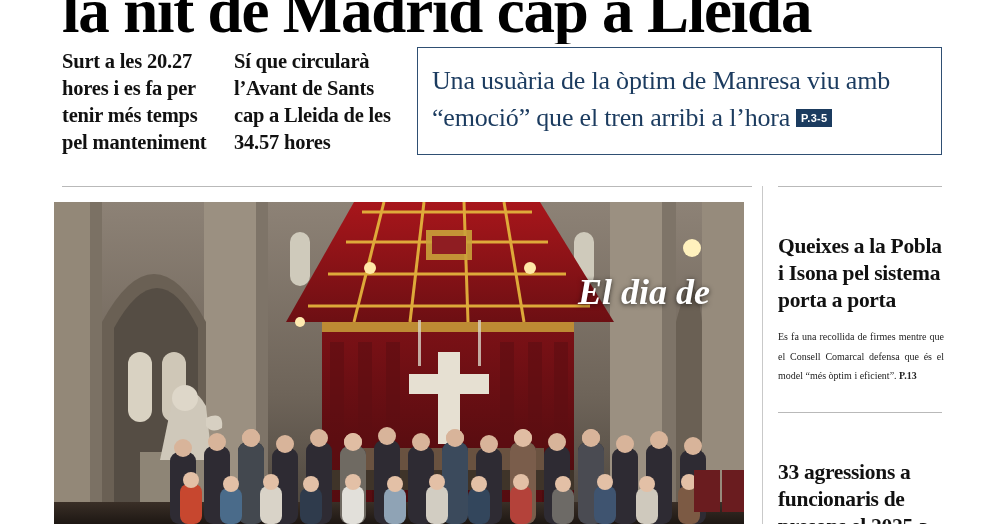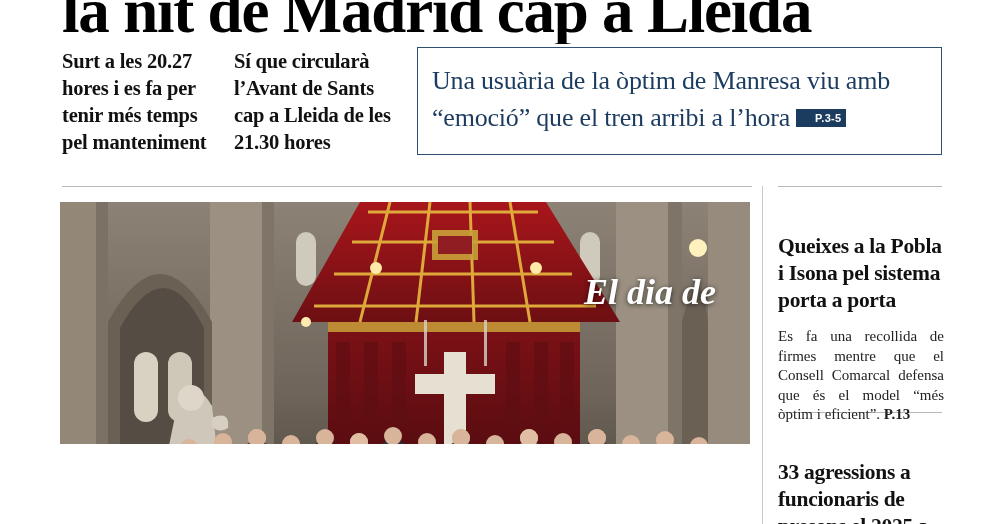--- a/index.html
+++ b/index.html
@@ -79,21 +79,21 @@
     letter-spacing: -0.2px;
   }
   .page-tag {
     display: inline-block;
     background: #1b3b5f;
     color: #ffffff;
     font-family: "Liberation Sans", sans-serif;
     font-size: 11px;
     font-weight: bold;
     line-height: 14px;
-    padding: 2px 5px 2px 19px;
+    padding: 2px 5px 2px 5px;
     vertical-align: 4px;
     margin-left: 6px;
     letter-spacing: 0.3px;
   }
 
   
   .rule {
     position: absolute;
     background: #b9b9b9;
     height: 1px;
@@ -118,24 +118,24 @@
     background: #c9c9c9;
     width: 1px;
     left: 762px;
     top: 186px;
     height: 338px;
   }
 
   
   .photo {
     position: absolute;
-    left: 60px;
+    left: 54px;
     top: 202px;
     width: 690px;
-    height: 242px;
+    height: 322px;
     overflow: hidden;
     background: #2b2119;
   }
   .photo svg { display: block; }
   .photo-caption {
     position: absolute;
     right: 34px;
     top: 68px;
     width: 240px;
     text-align: right;
@@ -160,21 +160,21 @@
     font-weight: bold;
     font-size: 21.5px;
     line-height: 27px;
     color: #111111;
     letter-spacing: -0.3px;
     margin-top: 35px;
   }
   .rail-body {
     margin-top: 13px;
     font-family: "Liberation Serif", serif;
-    font-size: 15px;
+    font-size: 10px;
     line-height: 19.5px;
     color: #222222;
     text-align: justify;
   }
   .rail-ref {
     font-weight: bold;
     white-space: nowrap;
   }
   .rail2 {
     position: absolute;
@@ -189,21 +189,21 @@
 </style>
 </head>
 <body>
 
 <div class="page">
 
   <div class="headline">la nit de Madrid cap a Lleida</div>
 
   <div class="deck">
     <div class="deck-col">Surt a les 20.27 hores i es fa per tenir més temps pel manteniment</div>
-    <div class="deck-col">Sí que circularà l’Avant de Sants cap a Lleida de les 21.30 hores</div>
+    <div class="deck-col">Sí que circularà l’Avant de Sants cap a Lleida de les 34.57 hores</div>
   </div>
 
   <div class="teaser-box">
     <div class="teaser-text">
       <span>Una usuària de la òptim de Manresa viu amb “emoció” que el tren arribi a l’hora</span><span class="page-tag">P.3-5</span>
     </div>
   </div>
 
   <div class="rule rule-main"></div>
   <div class="rule rule-right"></div>

